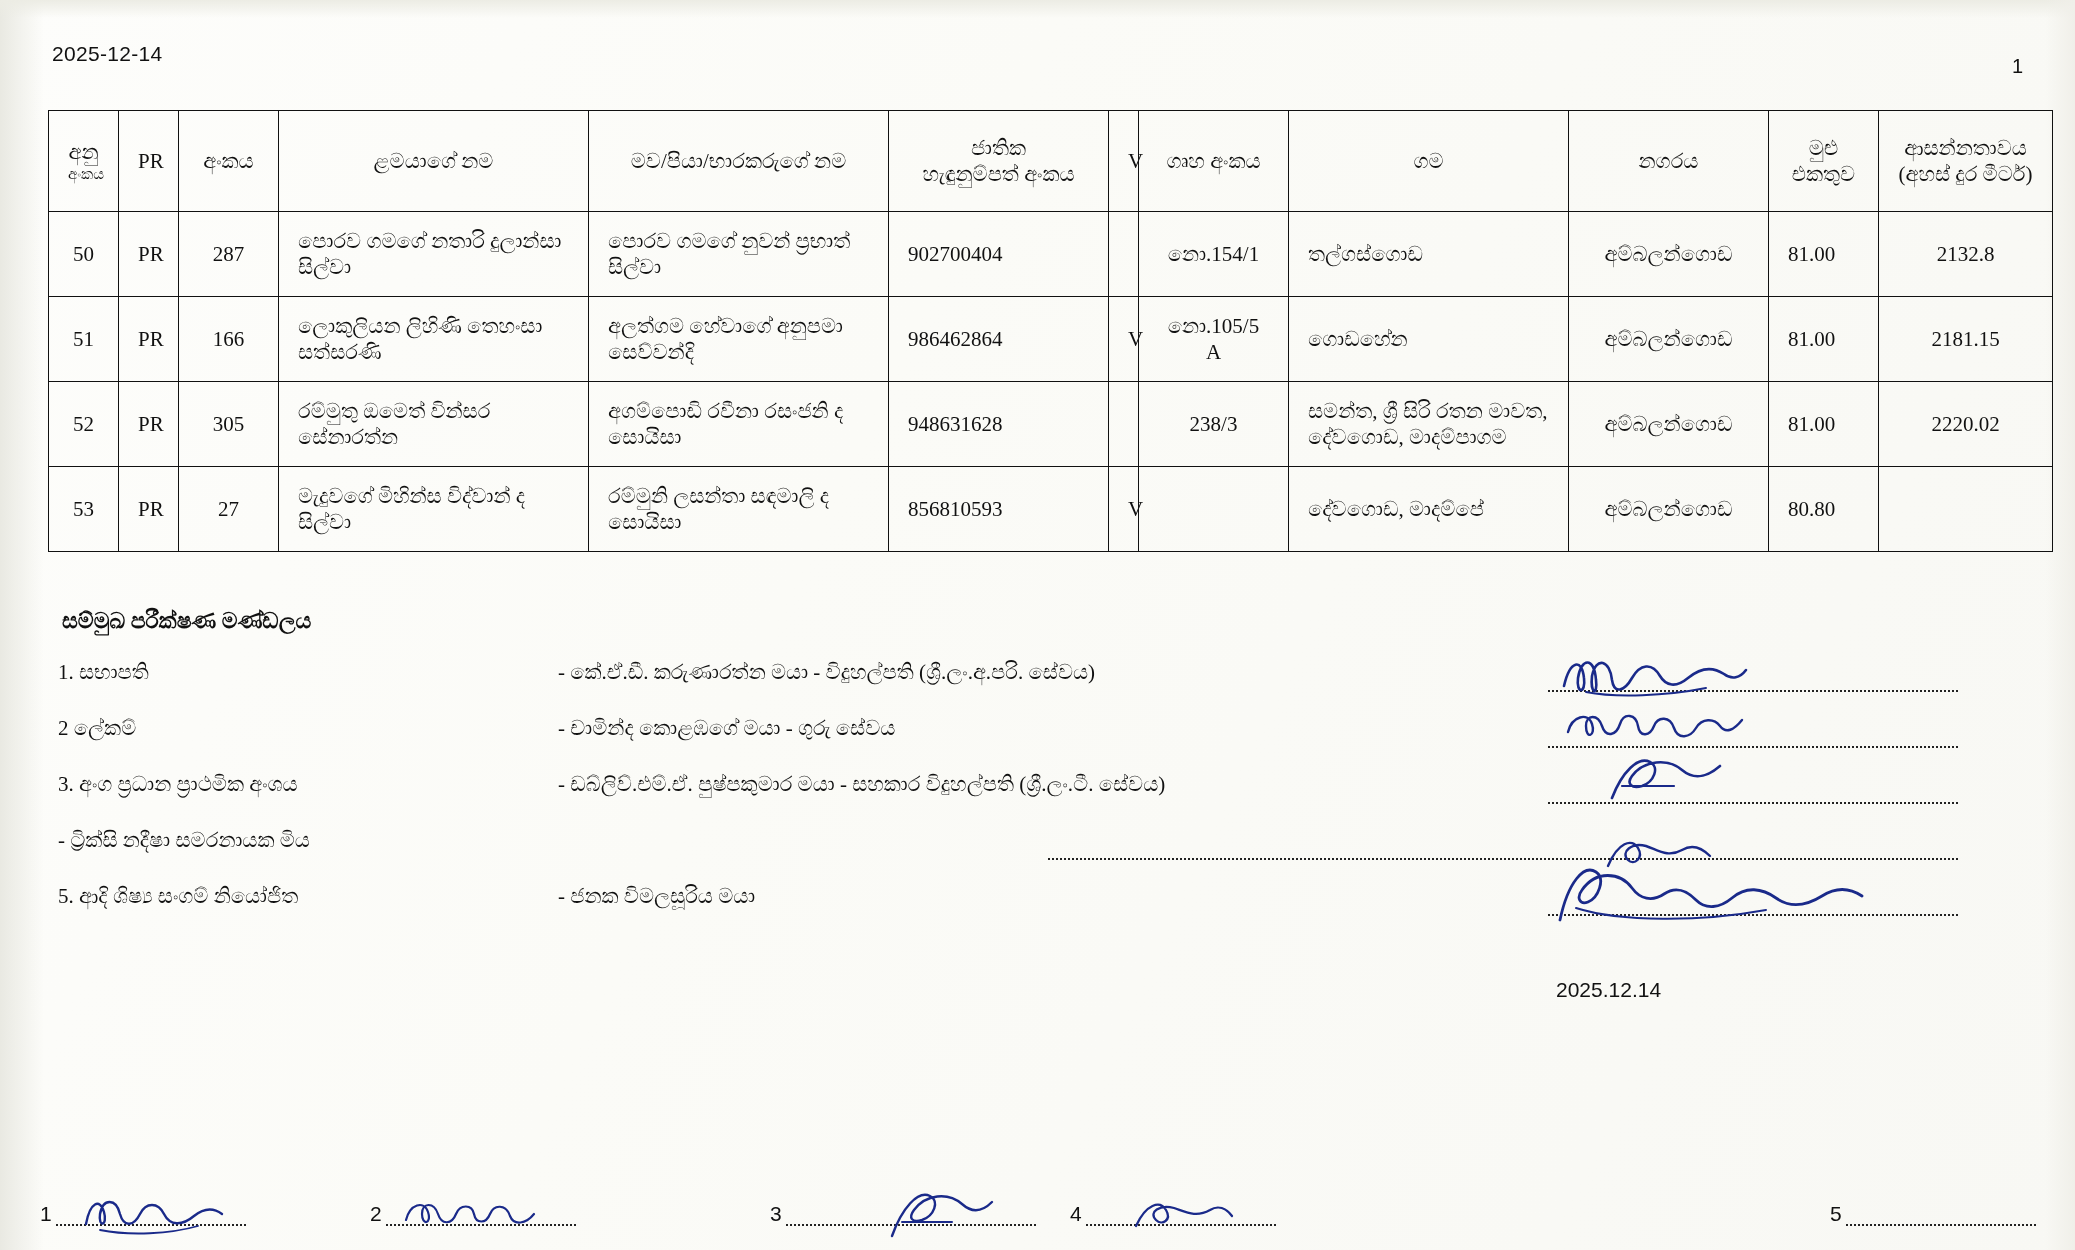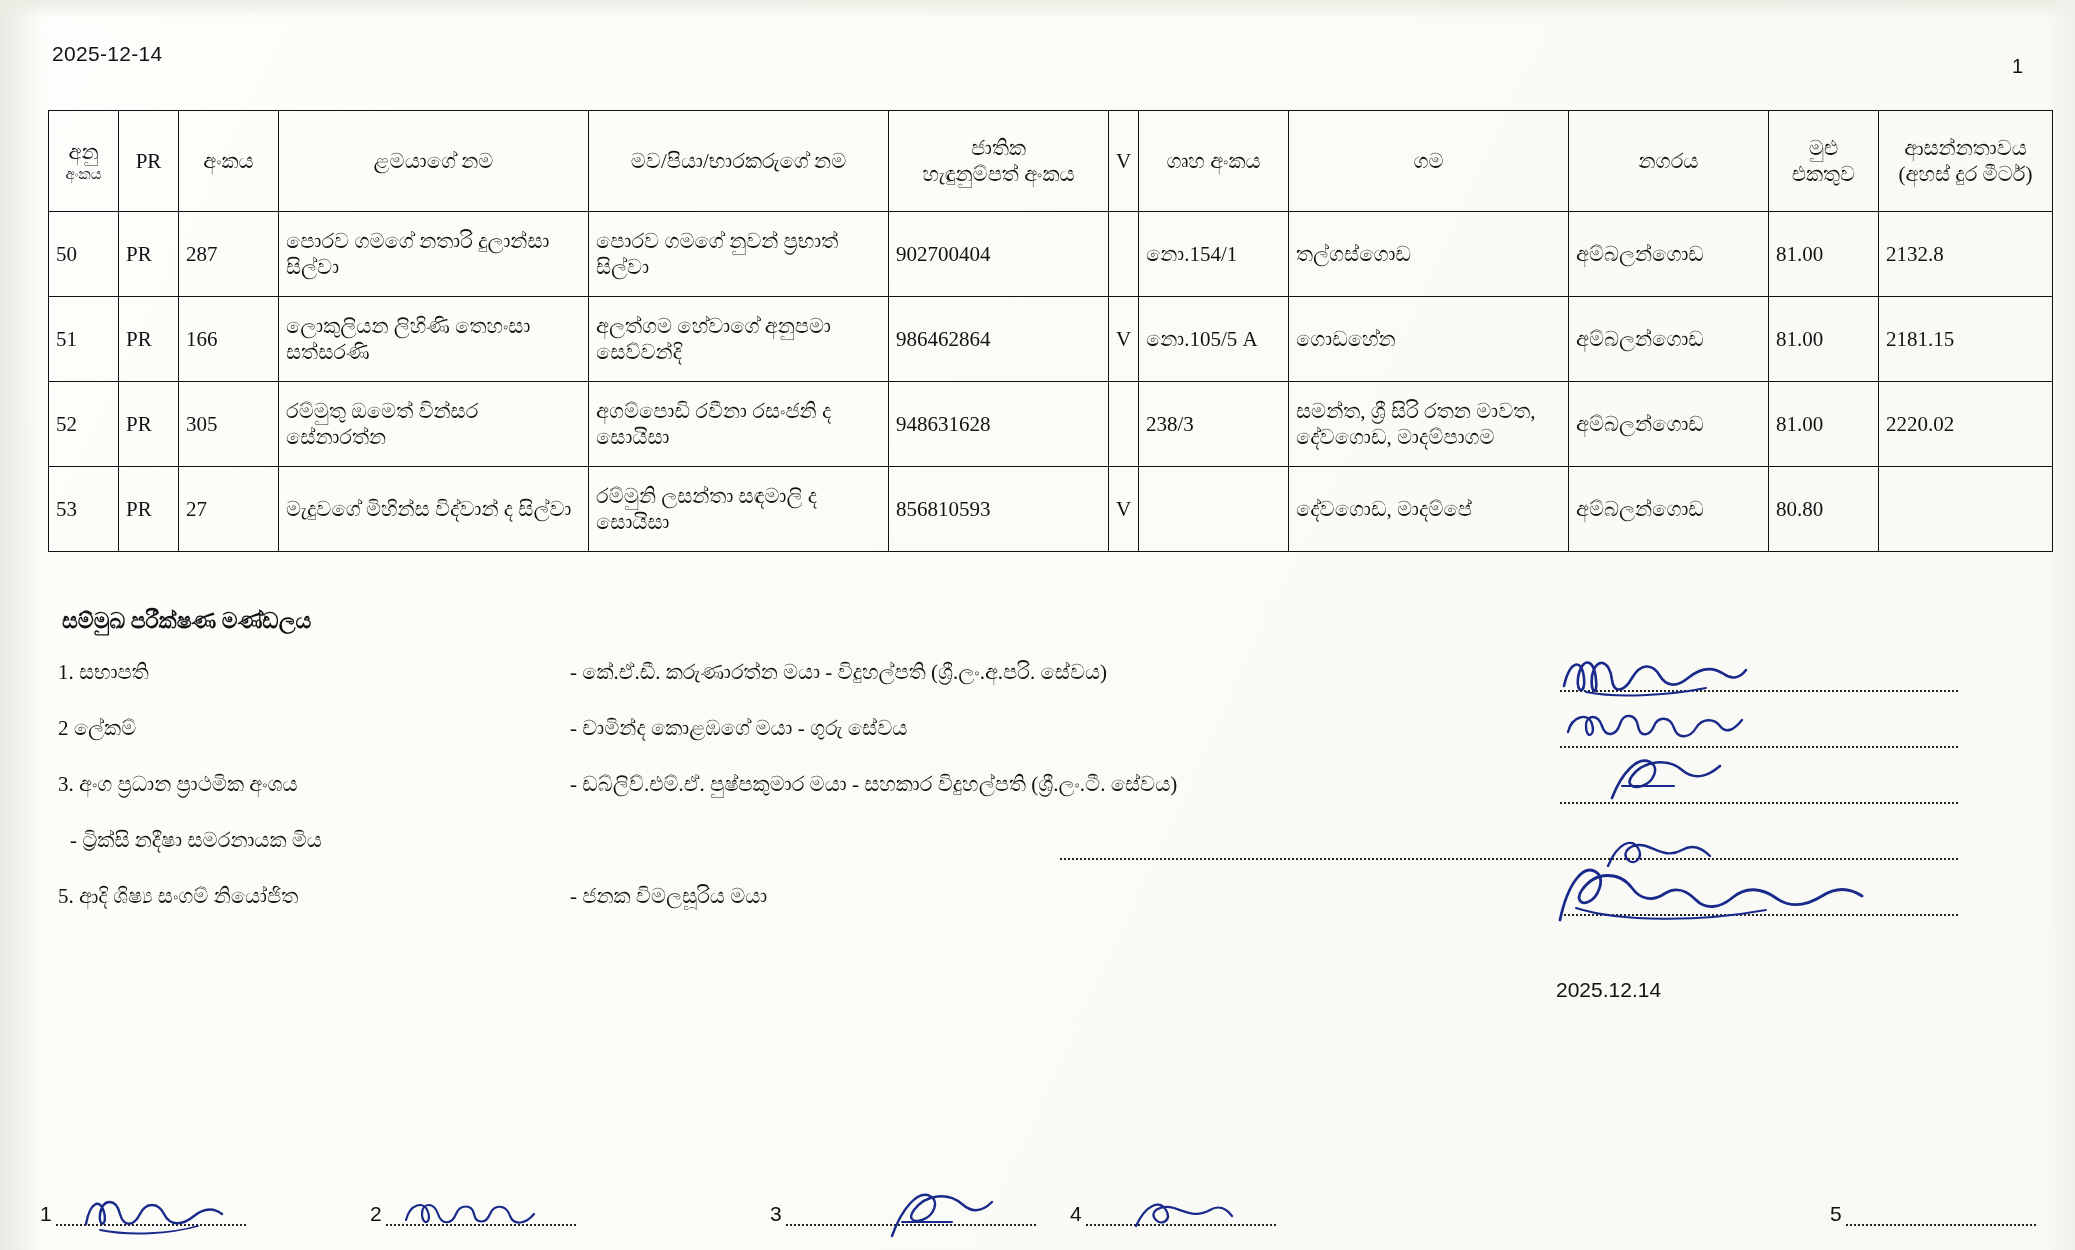--- a/index.html
+++ b/index.html
@@ -59,34 +59,34 @@
   table.main {
     position: absolute;
     left: 48px;
     top: 110px;
     width: 1974px;
     border-collapse: collapse;
     table-layout: fixed;
   }
   table.main th, table.main td {
     border: 1.5px solid #111;
-    padding: 4px 7px;
+    padding: 4px 19px;
     font-size: 21px;
     vertical-align: middle;
     line-height: 1.25;
   }
   table.main th {
     font-weight: normal;
     text-align: center;
     height: 92px;
   }
   table.main td {
     height: 76px;
   }
-  .c-num { text-align: left; }
+  .c-num { text-align: center; }
   .c-right { }
   .c-left { text-align: left; }
   .small { font-size: 15px; display: block; }
   .hdr-two-line { line-height: 1.2; }
 
   .committee-title {
     position: absolute;
     left: 62px;
     top: 588px;
     font-size: 22px;
@@ -106,21 +106,20 @@
     height: 56px;
     font-size: 21px;
   }
   .sig-role {
     width: 500px;
     flex: 0 0 500px;
   }
   .sig-name {
     width: 990px;
     flex: 0 0 990px;
-    margin-left: 12px;
   }
   .sig-line {
     flex: 1 1 auto;
     border-bottom: 2px dotted #222;
     height: 30px;
     position: relative;
   }
   .sig-date {
     position: absolute;
     left: 1556px;

